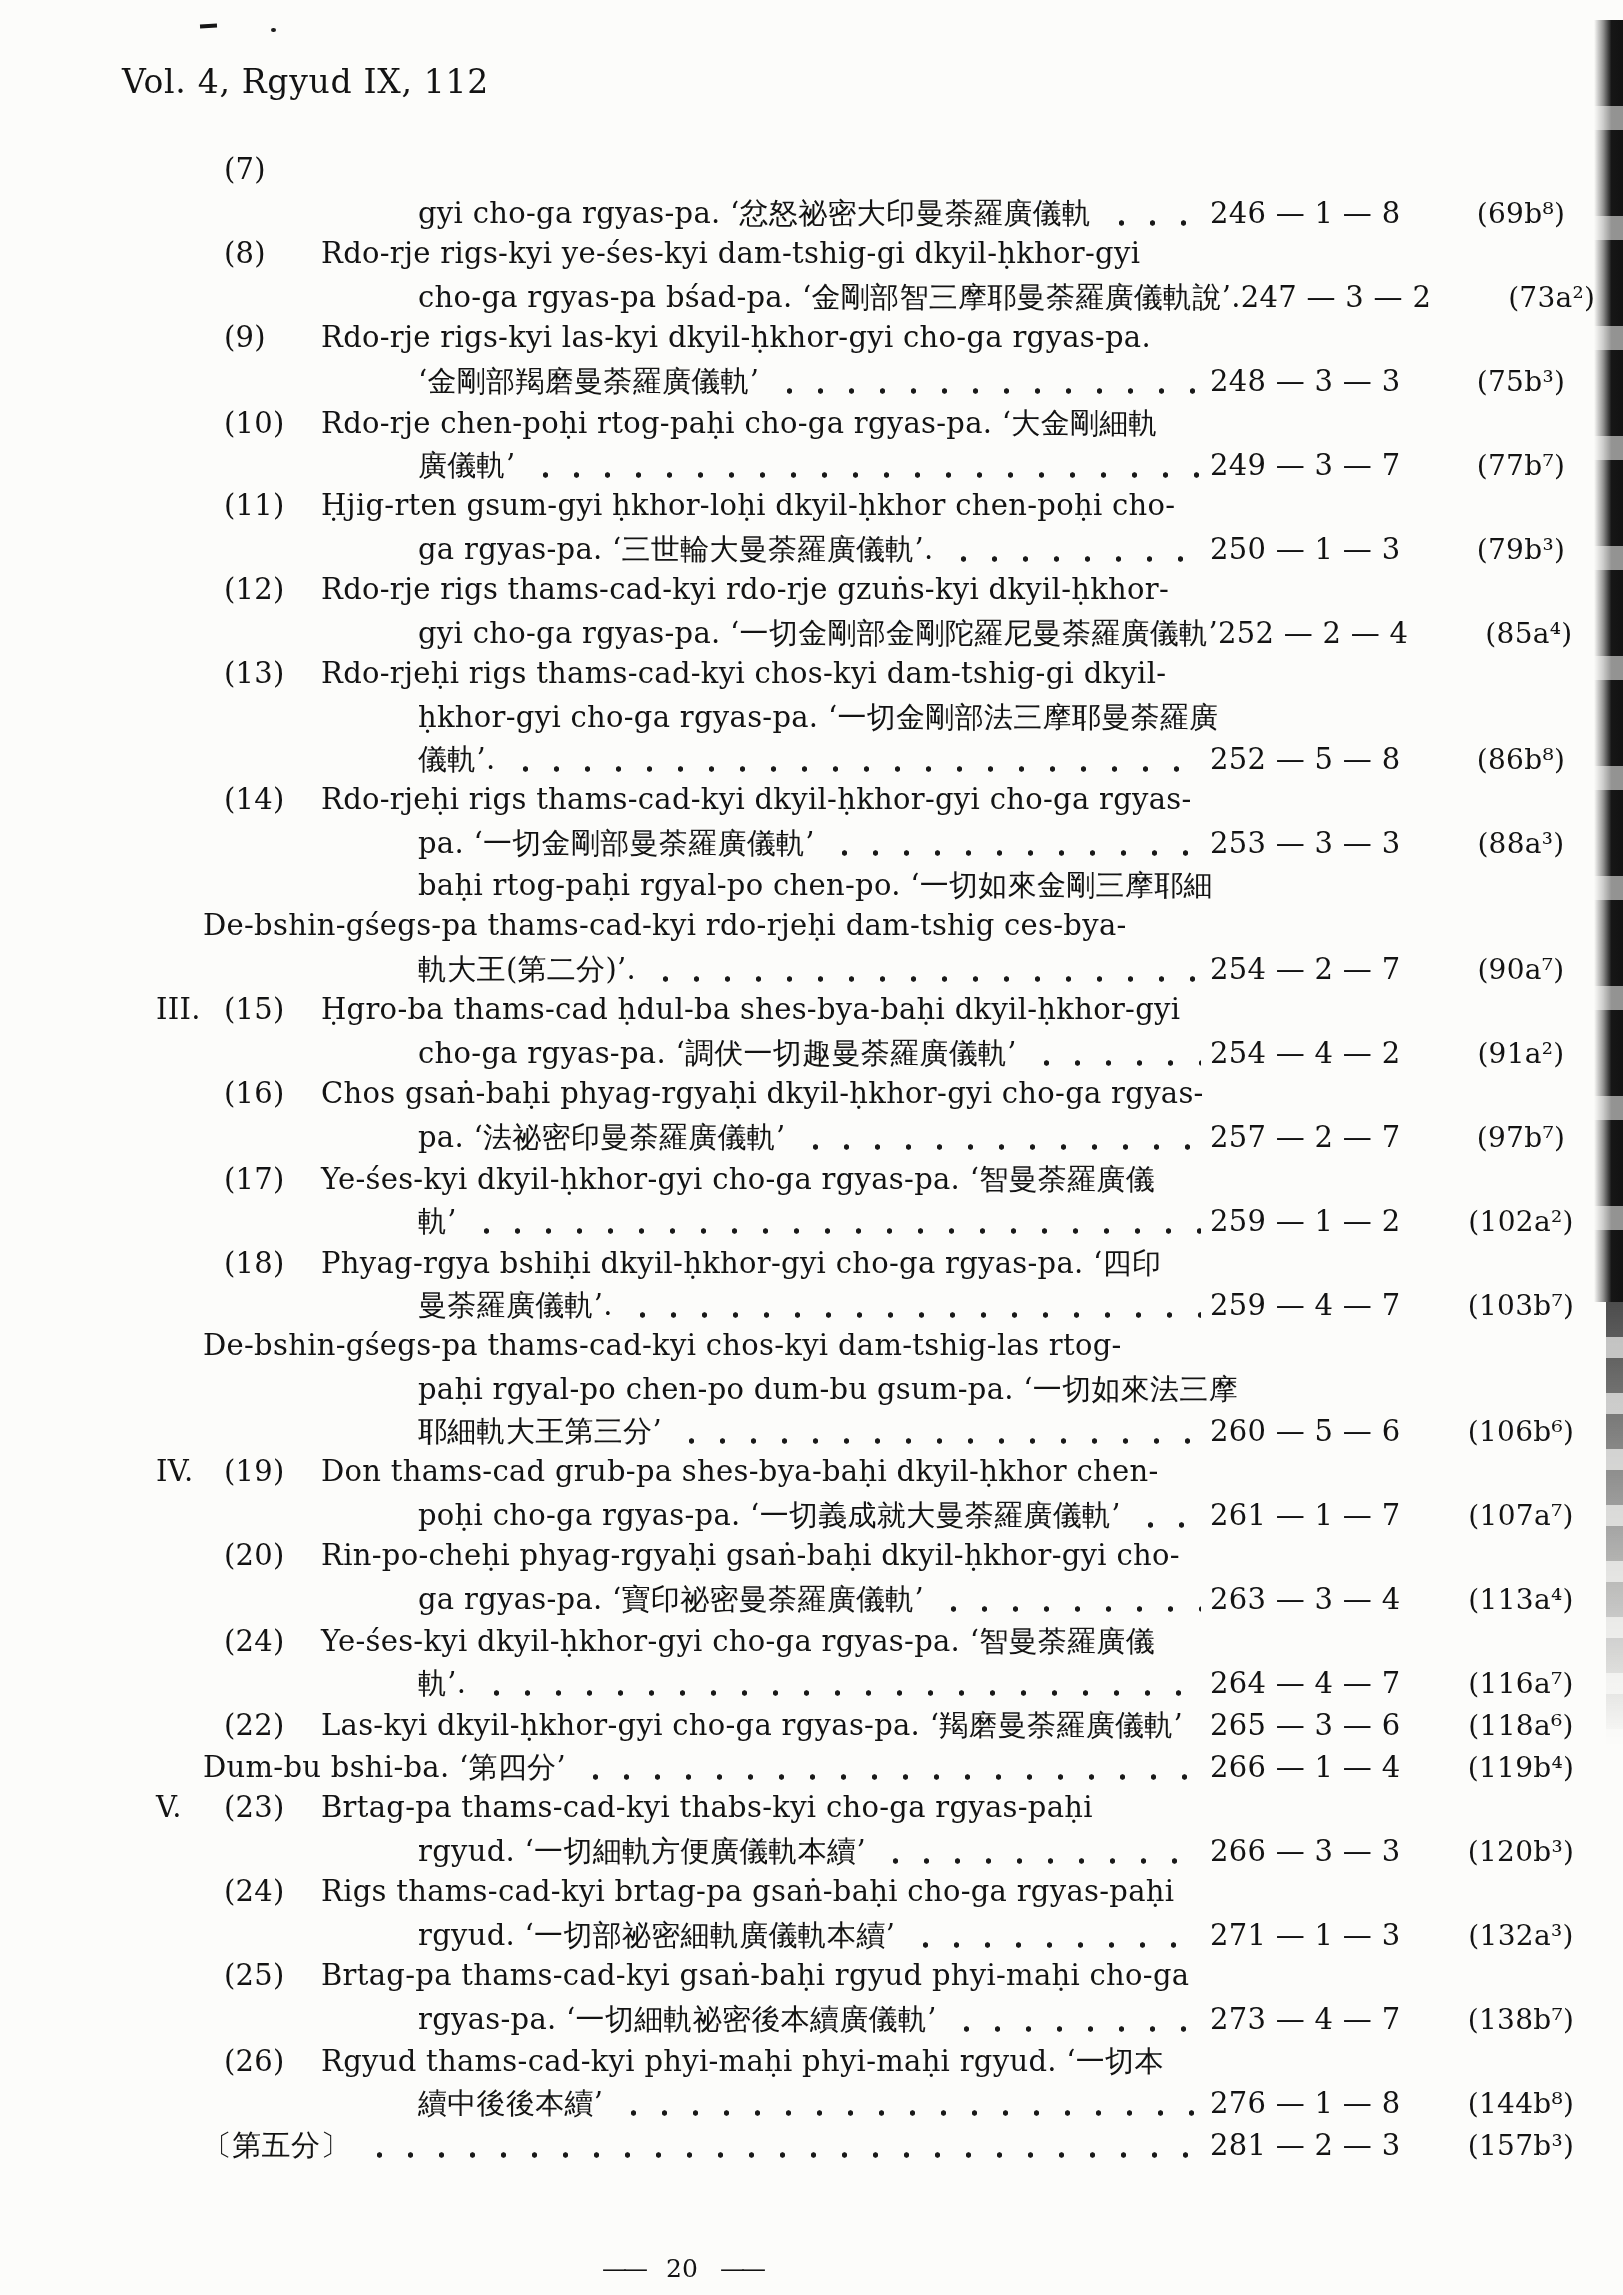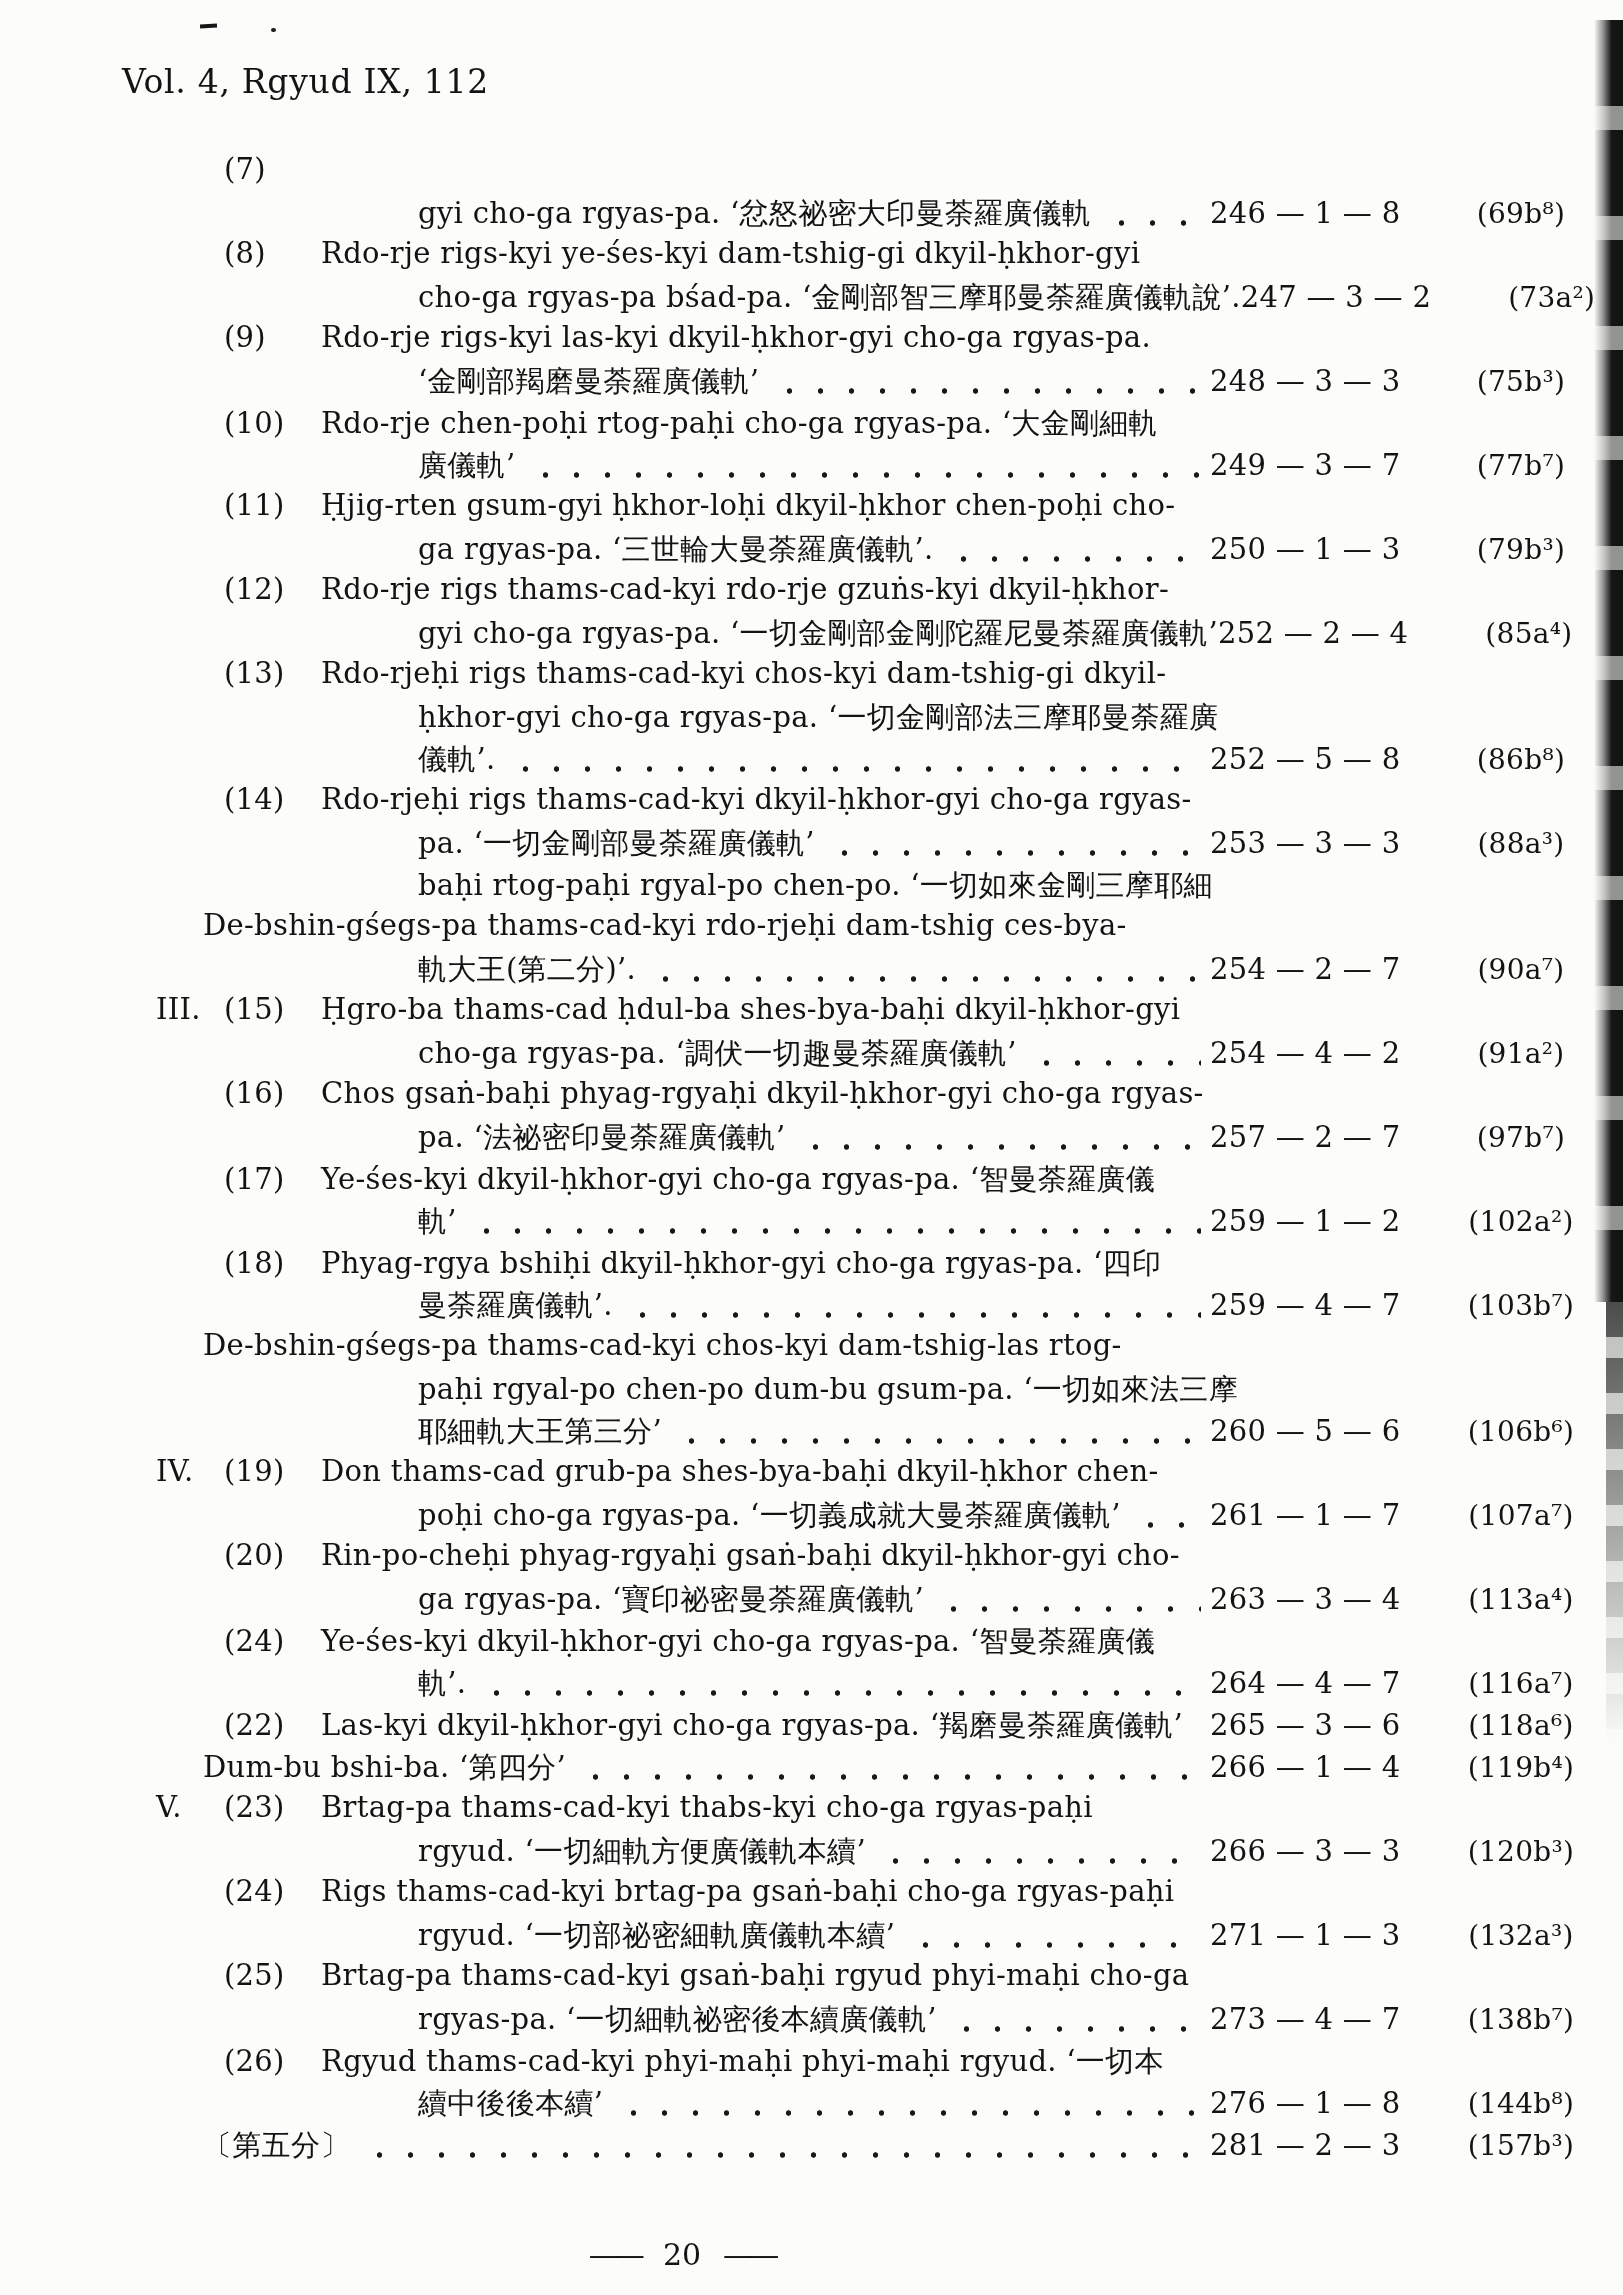--- a/index.html
+++ b/index.html
@@ -44,23 +44,23 @@
     position:absolute;left:14.4px;right:9.2px;bottom:10.5px;height:5.9px;
     background-image:radial-gradient(circle closest-side,#191919 82%,rgba(0,0,0,0));
     background-size:31px 5.9px;
     background-repeat:repeat-x;
   }
   .dots.blank::after{display:none;}
   .ref{flex:0 0 212px;}
   .folio{flex:0 0 154px;padding-left:22px;font-size:28px;text-align:center;}
   .footer{
     position:absolute;
-    left:0;bottom:43px;width:1364px;
+    left:0;bottom:32px;width:1364px;
     text-align:center;
-    font-size:30px;
+    font-size:25px;
   }
   .footer .dashspan{letter-spacing:-3.9px;}
   .footer .pagenum{margin:0 22px;}
   
   .edge-main{
     position:absolute;top:0;right:0;width:30px;height:1282px;
     background:linear-gradient(to left,#121212 0%,#161616 42%,rgba(22,22,22,0.45) 70%,rgba(22,22,22,0) 100%);
     -webkit-mask-image:repeating-linear-gradient(to bottom,#000 0 86px,rgba(0,0,0,0.45) 86px 110px);
     mask-image:repeating-linear-gradient(to bottom,#000 0 86px,rgba(0,0,0,0.45) 86px 110px);
   }

